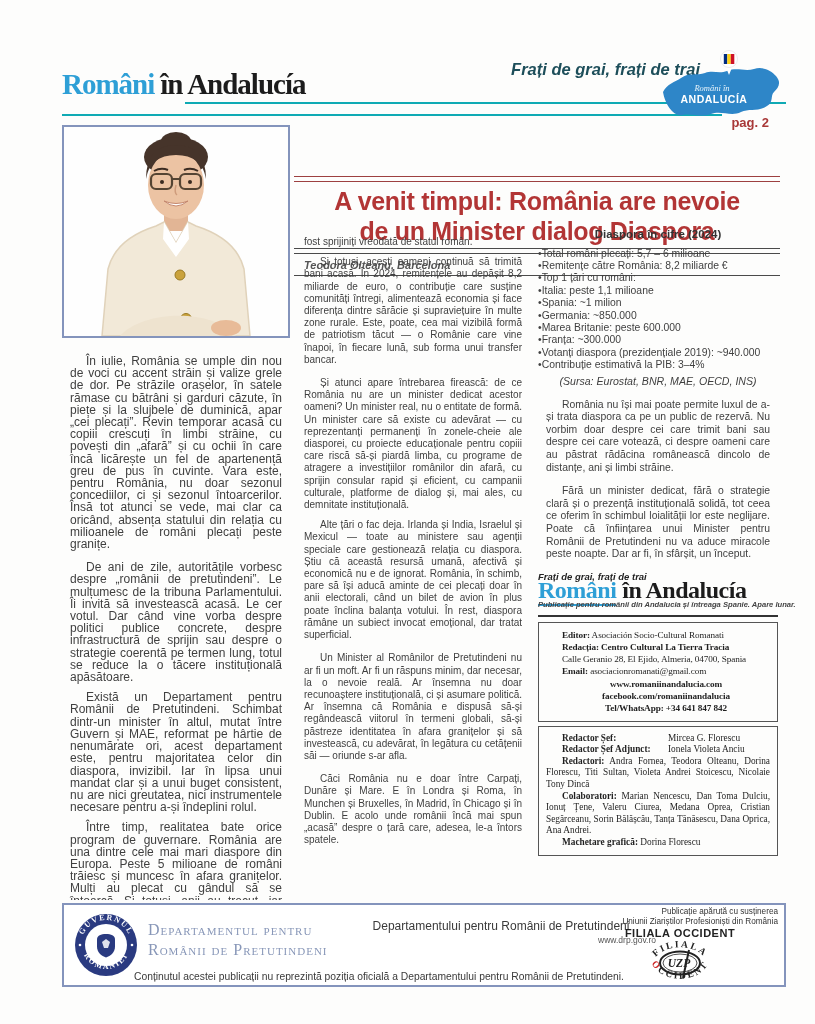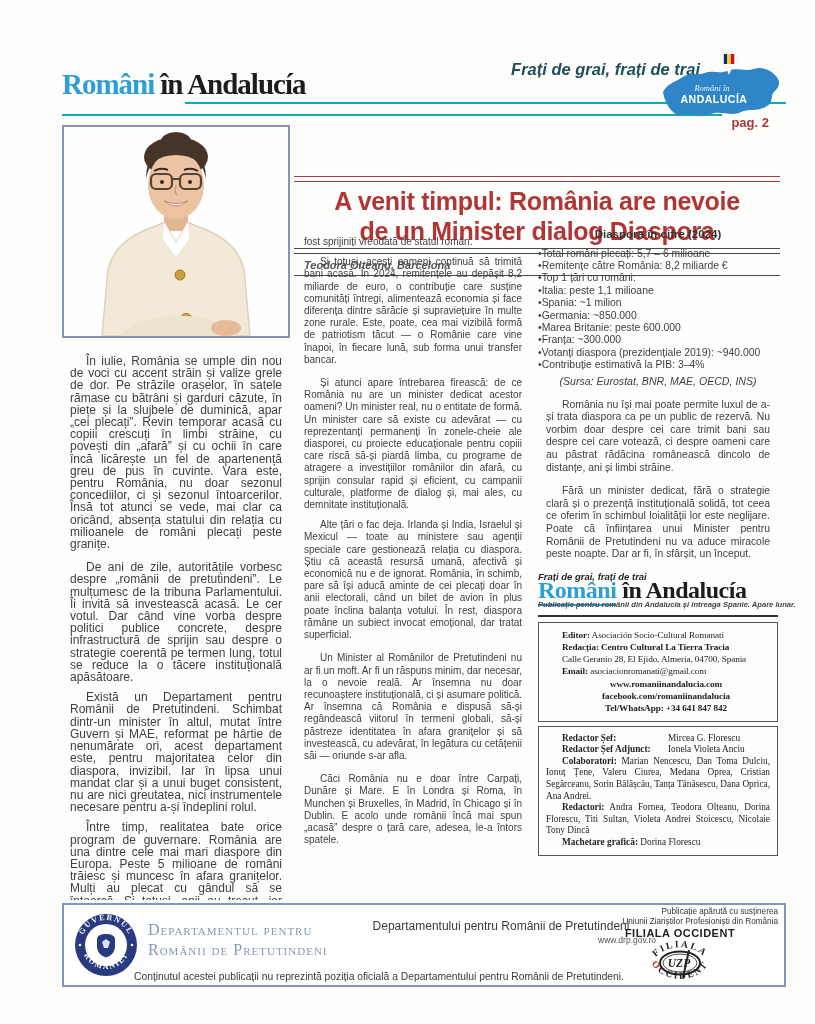--- a/index.html
+++ b/index.html
@@ -204,22 +204,22 @@
 
       <div class="staff-box">
         <p class="split">
             <b>Redactor Șef:</b>
             <span>Mircea G. Florescu</span>
           </p>
         <p class="split">
             <b>Redactor Șef Adjunct:</b>
             <span>Ionela Violeta Anciu</span>
           </p>
+        <p><b>Redactori:</b> <span>Andra Fornea, Teodora Olteanu, Dorina Florescu, Titi Sultan, Violeta Andrei Stoicescu, Nicolaie Tony Dincă</span></p>
         <p><b>Colaboratori:</b> <span>Marian Nencescu, Dan Toma Dulciu, Ionuț Țene, Valeru Ciurea, Medana Oprea, Cristian Segărceanu, Sorin Bălășcău, Tanța Tănăsescu, Dana Oprica, Ana Andrei.</span></p>
-        <p><b>Redactori:</b> <span>Andra Fornea, Teodora Olteanu, Dorina Florescu, Titi Sultan, Violeta Andrei Stoicescu, Nicolaie Tony Dincă</span></p>
         <p><b>Machetare grafică:</b> <span>Dorina Florescu</span></p>
       </div>
     </aside>
   </section>
 
   <footer class="footer">
     <svg class="seal" width="66" height="66" viewBox="0 0 66 66" xmlns="http://www.w3.org/2000/svg">
       <defs>
         <path id="sealTop" d="M 8,33 A 25,25 0 0 1 58,33"></path>
         <path id="sealBot" d="M 9,33 A 24,24 0 0 0 57,33"></path>

